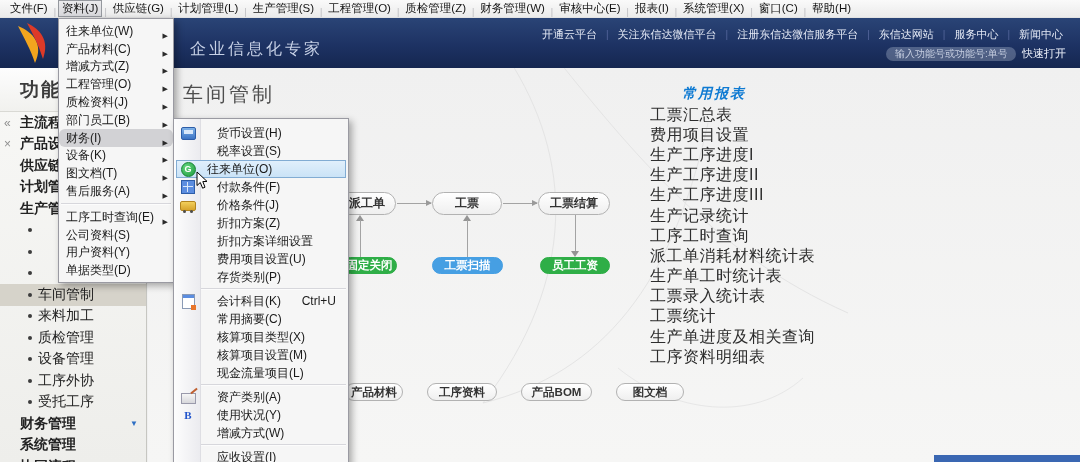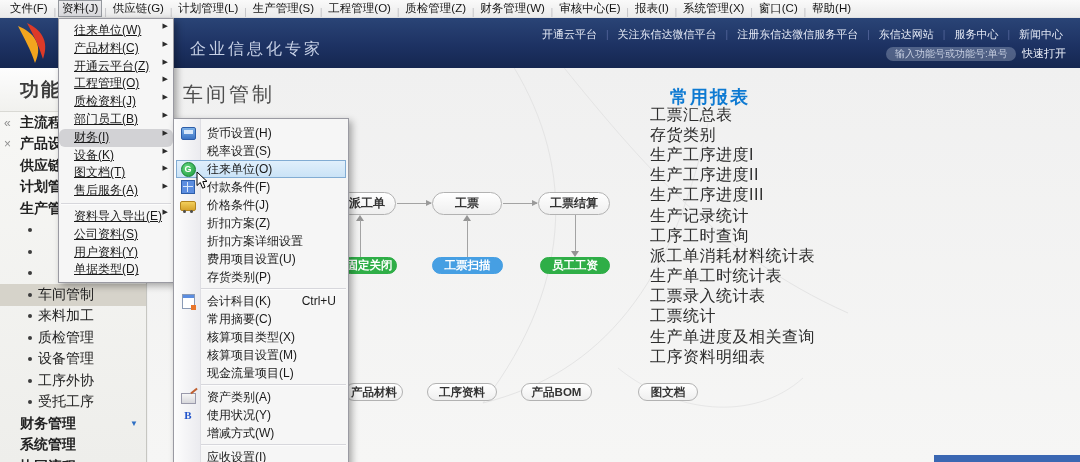--- a/index.html
+++ b/index.html
@@ -60,39 +60,39 @@
     justify-content:center;font-size:11.5px;font-weight:600;color:#fff;cursor:pointer;box-sizing:border-box;white-space:nowrap;}
   .vline{position:absolute;width:1px;background:#a3a3a3;}
   .arr-up{position:absolute;width:0;height:0;border-left:4px solid transparent;
     border-right:4px solid transparent;border-bottom:6px solid #949494;}
   .arr-down{position:absolute;width:0;height:0;border-left:4px solid transparent;
     border-right:4px solid transparent;border-top:6px solid #949494;}
   .flow-row3{position:absolute;left:197px;top:315px;display:flex;gap:24px;}
   .pill.small{height:18px;font-size:11.5px;border-radius:9px;}
   
   .reports{position:absolute;left:500px;top:0;width:285px;height:100%;}
-  .reports-title{position:absolute;left:22px;top:17px;font-size:18px;font-weight:700;
-    color:#0e7ad2;letter-spacing:2px;}
+  .reports-title{position:absolute;left:34px;top:17px;font-size:14px;font-weight:700;
+    color:#0e7ad2;letter-spacing:2px;font-style:italic;}
   .reports-list{position:absolute;left:2px;top:37px;margin:0;padding:0;list-style:none;}
   .report-item{height:20.2px;display:flex;align-items:center;font-size:16px;color:#2d2d2d;
     letter-spacing:0.5px;cursor:pointer;white-space:nowrap;}
   
   .menu{position:absolute;background:#f6f6f6;border:1px solid #9a9aa2;
     box-shadow:3px 3px 7px rgba(0,0,0,0.32);z-index:10;box-sizing:border-box;}
   .materials-menu{left:58px;top:18px;width:116px;padding:3px 0;}
-  .m1-item{height:17.8px;display:flex;align-items:flex-start;font-size:12px;color:#1a1a1a;
-    padding-left:15px;position:relative;cursor:pointer;text-decoration:underline;}
+  .m1-item{height:17.8px;display:flex;align-items:flex-end;font-size:12px;color:#1a1a1a;
+    padding-left:7px;position:relative;cursor:pointer;}
   .m1-item.active{background:#d2d2d5;border-radius:6px;}
   .m1-arrow{position:absolute;right:5px;font-size:7px;color:#2b2b2b;}
   .menu-sep{height:1px;background:#d7d7dc;border-bottom:1px solid #fcfcfc;margin:3px 2px;}
   .finance-submenu{left:173px;top:118px;width:176px;height:352px;padding:5px 0;overflow:hidden;}
   .finance-submenu::before{content:"";position:absolute;left:0;top:0;bottom:0;width:26px;
     background:linear-gradient(90deg,#fdfdfd,#ebebef);border-right:1px solid #dedee3;}
   .m2-item{height:18px;display:flex;align-items:center;font-size:12px;color:#1a1a1a;
-    padding-left:33px;position:relative;cursor:pointer;}
+    padding-left:43px;position:relative;cursor:pointer;}
   .m2-item.highlighted{background:linear-gradient(#e2f0fc,#c9e2f6);
     box-shadow:inset 0 0 0 1px #82acd3;margin:0 2px;padding-left:31px;}
   .m2-icon{position:absolute;left:6px;width:16px;height:16px;display:flex;
     align-items:center;justify-content:center;}
   .m2-item.highlighted .m2-icon{left:4px;}
   .m2-shortcut{position:absolute;right:12px;}
   .m2-sep{height:1px;background:#d7d7dc;border-bottom:1px solid #fcfcfc;margin:2px 2px;}
   
   .ic-currency{width:13px;height:11px;background:linear-gradient(#7fb2e8,#3c73c4);
     border:1px solid #2d5da8;border-radius:2px;position:relative;}
@@ -263,28 +263,28 @@
 
   <div class="flow-row2">
       <div class="pill2" style="left: 4px; width: 55px; background: linear-gradient(rgba(47, 174, 71, 0.867), rgb(47, 174, 71)) rgb(47, 174, 71); border: 1px solid rgb(47, 174, 71);">固定关闭</div>
       <div class="pill2" style="left: 94px; width: 71px; background: linear-gradient(rgba(70, 159, 227, 0.867), rgb(70, 159, 227)) rgb(70, 159, 227); border: 1px solid rgb(70, 159, 227);">工票扫描</div>
       <div class="pill2" style="left: 202px; width: 70px; background: linear-gradient(rgba(47, 174, 71, 0.867), rgb(47, 174, 71)) rgb(47, 174, 71); border: 1px solid rgb(47, 174, 71);">员工工资</div>
     </div>
   <div class="flow-row3">
       <div class="pill small" style="width: 58px;">产品材料</div>
       <div class="pill small" style="width: 70px;">工序资料</div>
       <div class="pill small" style="width: 71px;">产品BOM</div>
-      <div class="pill small" style="width: 60px; margin-left: 22px;">图文档</div>
+      <div class="pill small" style="width: 68px;">图文档</div>
     </div>
 
   <div class="reports">
     <div class="reports-title">常用报表</div>
     <ul class="reports-list">
         <li class="report-item">工票汇总表</li>
-        <li class="report-item">存货类别</li>
+        <li class="report-item">费用项目设置</li>
         <li class="report-item">生产工序进度I</li>
         <li class="report-item">生产工序进度II</li>
         <li class="report-item">生产工序进度III</li>
         <li class="report-item">生产记录统计</li>
         <li class="report-item">工序工时查询</li>
         <li class="report-item">派工单消耗材料统计表</li>
         <li class="report-item">生产单工时统计表</li>
         <li class="report-item">工票录入统计表</li>
         <li class="report-item">工票统计</li>
         <li class="report-item">生产单进度及相关查询</li>
@@ -296,21 +296,21 @@
 <div class="menu materials-menu">
     <div class="m1-item">
       <span>往来单位(W)</span>
       <span class="m1-arrow">▶</span>
     </div>
     <div class="m1-item">
       <span>产品材料(C)</span>
       <span class="m1-arrow">▶</span>
     </div>
     <div class="m1-item">
-      <span>开通云平台(Z)</span>
+      <span>增减方式(Z)</span>
       <span class="m1-arrow">▶</span>
     </div>
     <div class="m1-item">
       <span>工程管理(O)</span>
       <span class="m1-arrow">▶</span>
     </div>
     <div class="m1-item">
       <span>质检资料(J)</span>
       <span class="m1-arrow">▶</span>
     </div>
@@ -329,21 +329,21 @@
     <div class="m1-item">
       <span>图文档(T)</span>
       <span class="m1-arrow">▶</span>
     </div>
     <div class="m1-item">
       <span>售后服务(A)</span>
       <span class="m1-arrow">▶</span>
     </div>
     <div class="menu-sep"></div>
     <div class="m1-item">
-      <span>资料导入导出(E)</span>
+      <span>工序工时查询(E)</span>
       <span class="m1-arrow">▶</span>
     </div>
     <div class="m1-item">
       <span>公司资料(S)</span>
     </div>
     <div class="m1-item">
       <span>用户资料(Y)</span>
     </div>
     <div class="m1-item">
       <span>单据类型(D)</span>

